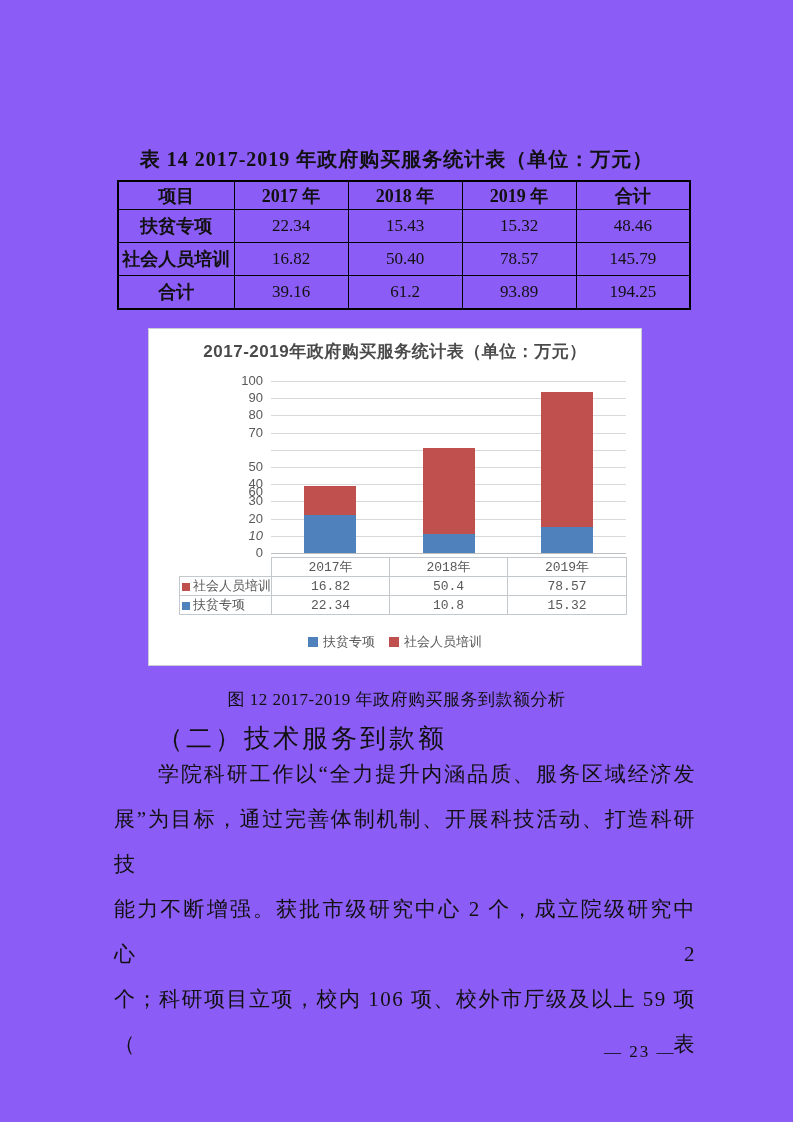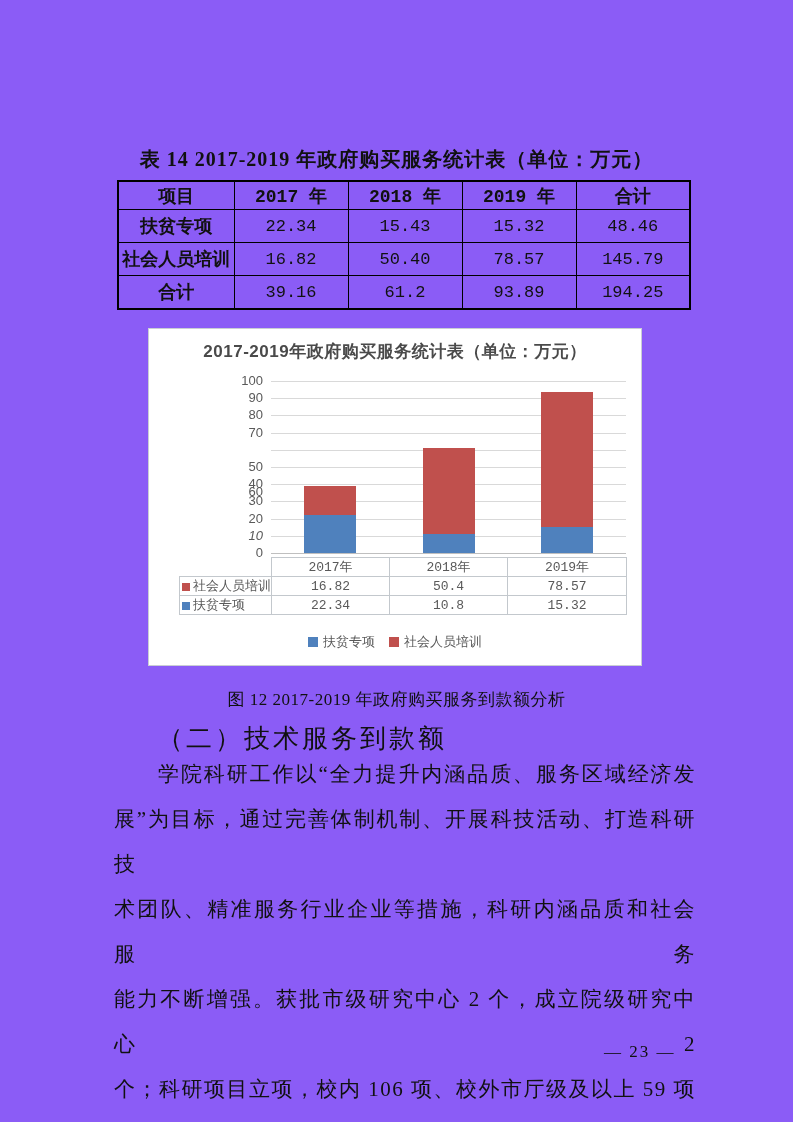--- a/index.html
+++ b/index.html
@@ -8,21 +8,21 @@
     overflow:hidden; font-family:"Liberation Serif","DejaVu Serif",serif; color:#111;
   }
 
   
   .table-title {
     position:absolute; top:146px; left:0; width:100%;
     text-align:center; font-size:20px; font-weight:bold; letter-spacing:1px;
   }
   .stat-table {
     position:absolute; top:180px; left:117px; width:572px;
-    border-collapse:collapse; table-layout:fixed; border:2px solid #000;font-family:Liberation Mono, monospace;
+    border-collapse:collapse; table-layout:fixed; border:2px solid #000;
   }
   .stat-table th, .stat-table td {
     border:1px solid #000; text-align:center; vertical-align:middle; padding:0;
   }
   .stat-table thead th { height:27px; font-size:18px; font-weight:bold; }
   .stat-table tbody th { height:32px; font-size:18px; font-weight:bold; }
   .stat-table tbody td { font-size:17px; font-weight:normal; }
 
   
   .chart-box {
@@ -203,20 +203,19 @@
       </div>
   </div>
 
   <div class="fig-caption">图 12  2017-2019 年政府购买服务到款额分析</div>
 
   <div class="section-heading">（二）技术服务到款额</div>
 
   <div class="body-text" id="body-text">
       <div class="body-line first">学院科研工作以“全力提升内涵品质、服务区域经济发</div>
       <div class="body-line">展”为目标，通过完善体制机制、开展科技活动、打造科研技</div>
-      <div class="body-line">术团队、精准服务行业企业等措施，科研内涵品质和社会服务</div>
       <div class="body-line">能力不断增强。获批市级研究中心 2 个，成立院级研究中心 2</div>
       <div class="body-line">个；科研项目立项，校内 106 项、校外市厅级及以上 59 项（表</div>
     </div>
 
   <div class="page-number">— 23 —</div>
 
 </div>
 
 </body></html>

